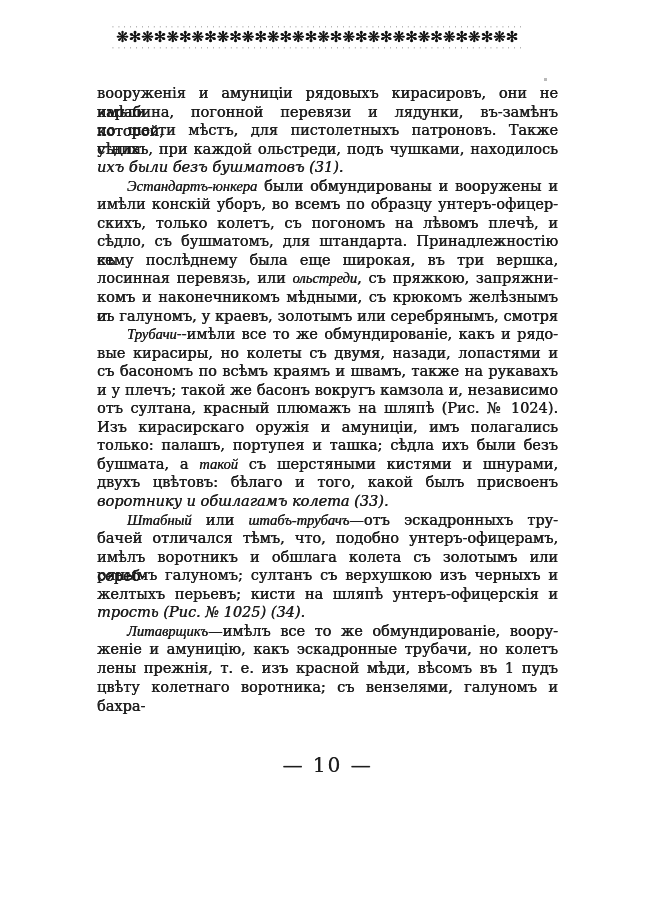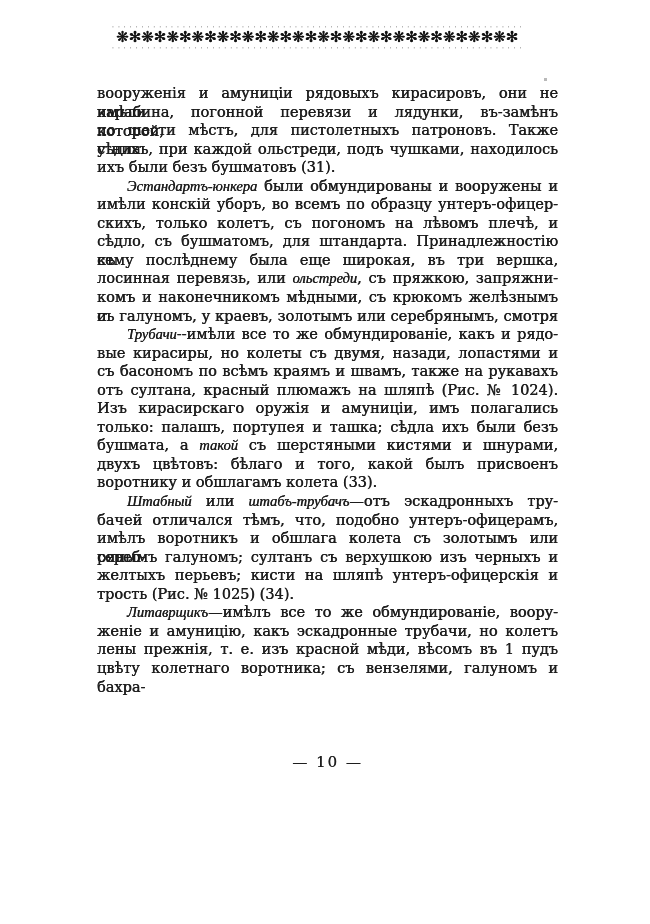--- a/index.html
+++ b/index.html
@@ -58,30 +58,30 @@
     text-shadow: 0.35px 0 0 rgba(25,25,25,0.85), 0 0 0.5px rgba(0,0,0,0.45);
   }
   .para { margin: 0; padding: 0; }
   .line {
     text-align: justify;
     text-align-last: justify;
     white-space: normal;
     height: 18.55px;
     overflow: visible;
   }
-  .line.noj { text-align-last: left; }
+  .line.noj { text-align-last: left; font-style: italic; }
   .line.ind { text-indent: 30px; }
   .line i { font-style: italic; font-family: Liberation Serif, serif; }
   .page-number {
     position: absolute;
     top: 753px;
     left: 97px;
     width: 461px;
     text-align: center;
-    font-size: 15px;
+    font-size: 20px;
     letter-spacing: 2px;
     text-shadow: 0.35px 0 0 rgba(25,25,25,0.85);
   }
   .speck {
     position: absolute;
     top: 78px;
     left: 544px;
     width: 3px;
     height: 3px;
     background: #b9b9b9;
@@ -115,20 +115,21 @@
         <div class="line"><span>сѣдло, съ бушматомъ, для штандарта. Принадлежностію къ</span></div>
         <div class="line"><span>сему послѣднему была еще широкая, въ три вершка,</span></div>
         <div class="line"><span>лосинная перевязь, или </span><i>ольстреди</i><span>, съ пряжкою, запряжни-</span></div>
         <div class="line"><span>комъ и наконечникомъ мѣдными, съ крюкомъ желѣзнымъ и</span></div>
         <div class="line"><span>съ галуномъ, у краевъ, золотымъ или серебрянымъ, смотря</span></div>
       </div>
       <div class="para">
         <div class="line ind"><i>Трубачи</i><span>--имѣли все то же обмундированіе, какъ и рядо-</span></div>
         <div class="line"><span>вые кирасиры, но колеты съ двумя, назади, лопастями и</span></div>
         <div class="line"><span>съ басономъ по всѣмъ краямъ и швамъ, также на рукавахъ</span></div>
+        <div class="line"><span>и у плечъ; такой же басонъ вокругъ камзола и, независимо</span></div>
         <div class="line"><span>отъ султана, красный плюмажъ на шляпѣ (Рис. № 1024).</span></div>
         <div class="line"><span>Изъ кирасирскаго оружія и амуниціи, имъ полагались</span></div>
         <div class="line"><span>только: палашъ, портупея и ташка; сѣдла ихъ были безъ</span></div>
         <div class="line"><span>бушмата, а </span><i>такой</i><span> съ шерстяными кистями и шнурами,</span></div>
         <div class="line"><span>двухъ цвѣтовъ: бѣлаго и того, какой былъ присвоенъ</span></div>
         <div class="line noj"><span>воротнику и обшлагамъ колета (33).</span></div>
       </div>
       <div class="para">
         <div class="line ind"><i>Штабный</i><span> или </span><i>штабъ-трубачъ</i><span>—отъ эскадронныхъ тру-</span></div>
         <div class="line"><span>бачей отличался тѣмъ, что, подобно унтеръ-офицерамъ,</span></div>

